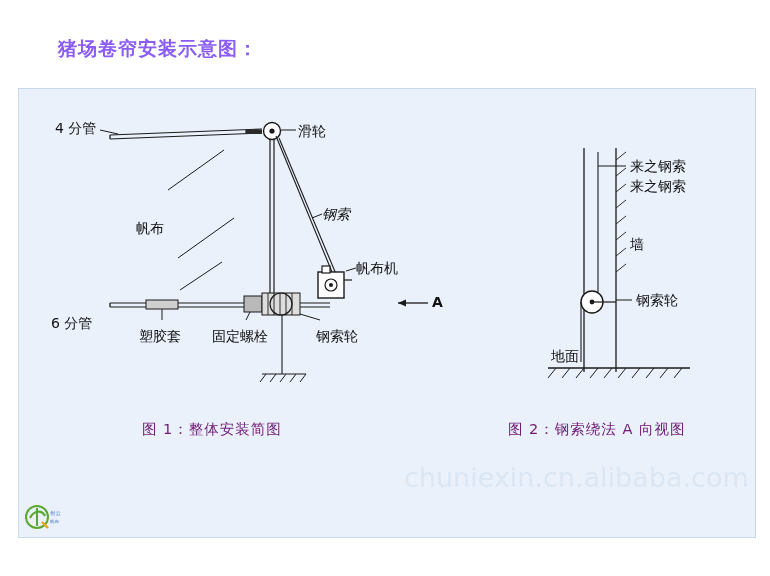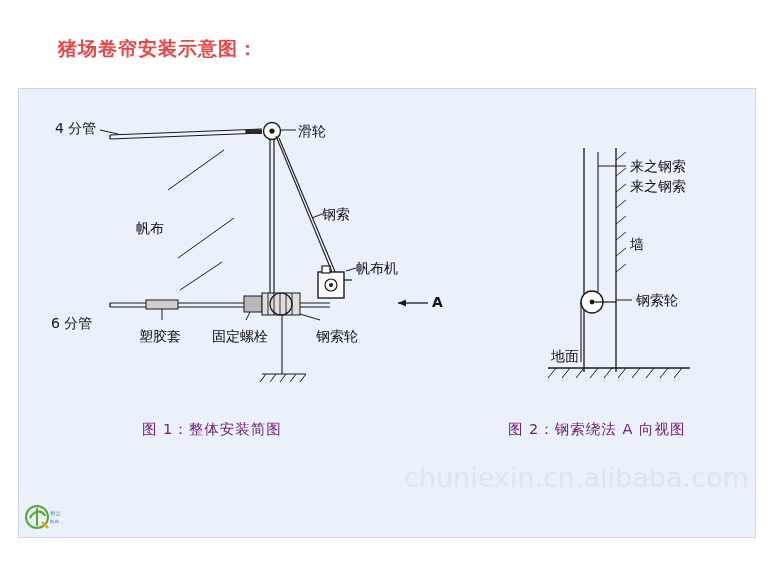--- a/index.html
+++ b/index.html
@@ -19,21 +19,21 @@
     left: 0; top: 0;
     width: 770px;
     height: 576px;
   }
   .title {
     position: absolute;
     left: 58px;
     top: 36px;
     font-size: 19px;
     font-weight: bold;
-    color: #ef4444;
+    color: #8b5cf6;
     letter-spacing: 1px;
     white-space: nowrap;
   }
   .panel {
     position: absolute;
     left: 18px;
     top: 88px;
     width: 736px;
     height: 448px;
     background: #eaf1fb;
@@ -198,21 +198,21 @@
       <line x1="640" y1="368" x2="632" y2="378" stroke-width="1"></line>
       <line x1="654" y1="368" x2="646" y2="378" stroke-width="1"></line>
       <line x1="668" y1="368" x2="660" y2="378" stroke-width="1"></line>
       <line x1="682" y1="368" x2="674" y2="378" stroke-width="1"></line>
     </g>
   </svg>
 
   <div class="lbl" style="left:55px; top:120px;">4 分管</div>
   <div class="lbl" style="left:298px; top:123px;">滑轮</div>
   <div class="lbl" style="left:136px; top:220px;">帆布</div>
-  <div class="lbl" style="left:322px; top:206px;">钢索</div>
+  <div class="lbl" style="left:322px; top:206px;font-style:italic;">钢索</div>
   <div class="lbl" style="left:356px; top:260px;">帆布机</div>
   <div class="lbl" style="left:51px; top:315px;">6 分管</div>
   <div class="lbl" style="left:139px; top:328px;">塑胶套</div>
   <div class="lbl" style="left:212px; top:328px;">固定螺栓</div>
   <div class="lbl" style="left:316px; top:328px;">钢索轮</div>
   <div class="lbl" style="left:432px; top:294px; font-weight:bold;">A</div>
 
   <div class="lbl" style="left:630px; top:158px;">来之钢索</div>
   <div class="lbl" style="left:630px; top:178px;">来之钢索</div>
   <div class="lbl" style="left:630px; top:236px;">墙</div>

